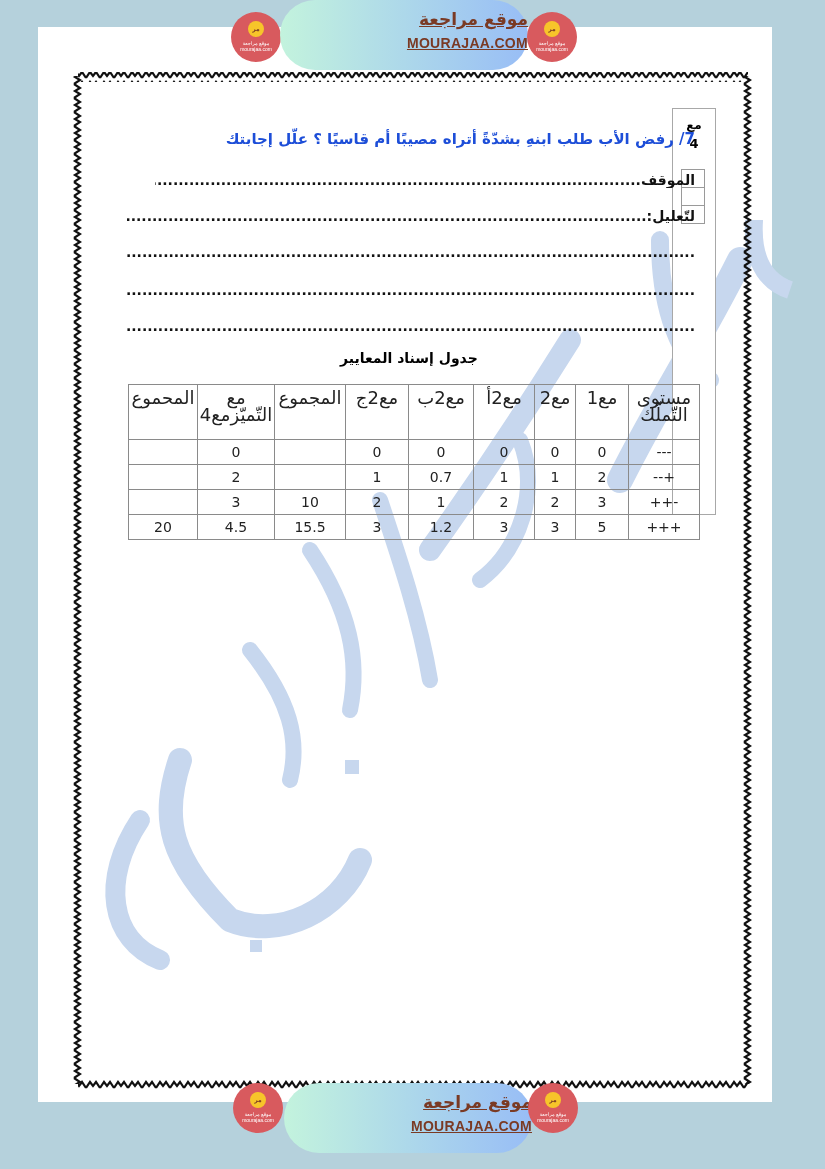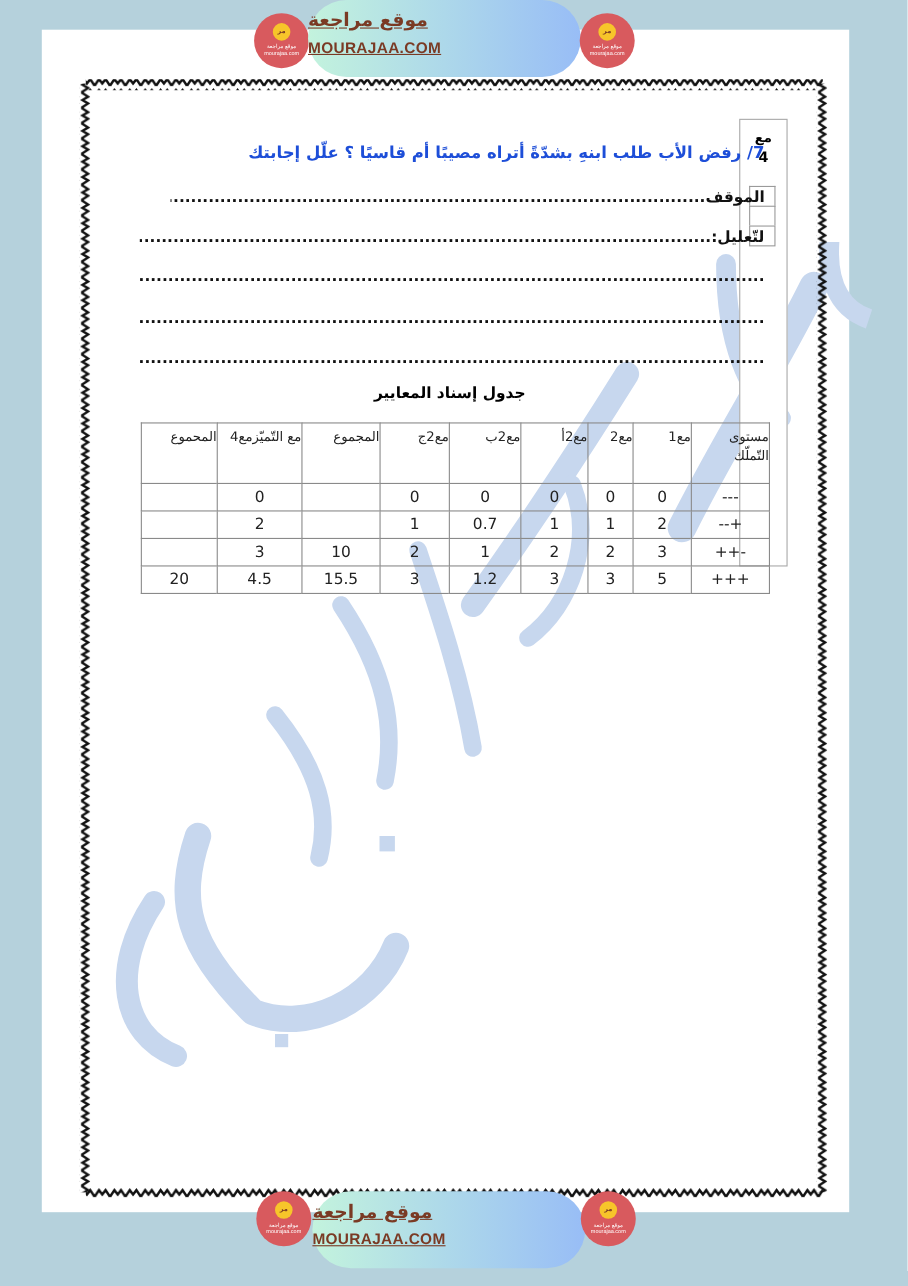--- a/index.html
+++ b/index.html
@@ -16,21 +16,21 @@
   .frame { position:absolute; left:72px; top:70px; width:682px; height:1022px; }
   .frame svg { position:absolute; left:0; top:0; }
 
   
   .watermark { position:absolute; left:100px; top:220px; width:700px; height:760px; pointer-events:none; }
 
   
   .banner {
     position:absolute; width:248px; height:70px; border-radius:35px;
     background:linear-gradient(90deg,#c3f3dd 0%,#add8ea 50%,#98bdf6 100%);
-    text-align:left; color:#7a3a24; font-weight:bold;
+    text-align:right; color:#7a3a24; font-weight:bold;
   }
   .banner .ar { font-family:"DejaVu Sans", sans-serif; font-size:17px; text-decoration:underline; display:block; margin-top:8px; line-height:22px; }
   .banner .en { font-family:"Liberation Sans", sans-serif; font-size:14px; text-decoration:underline; display:block; line-height:26px; letter-spacing:0.3px; }
   .banner.top { left:280px; top:0px; }
   .banner.bottom { left:284px; top:1083px; }
 
   .badge {
     position:absolute; width:50px; height:50px; border-radius:50%;
     background:#d85a5e; text-align:center; color:#fff;
   }
@@ -66,21 +66,21 @@
     font-size:14px; font-weight:bold;
   }
 
   table.criteria {
     position:absolute; left:128px; top:384px; direction:rtl;
     border-collapse:collapse; font-family:"DejaVu Sans", sans-serif; font-size:14px; color:#222;
   }
   table.criteria td, table.criteria th {
     border:1px solid #8a8a8a; text-align:center; padding:0; font-weight:normal;
   }
-  table.criteria th { height:50px; vertical-align:top; font-size:12px; line-height:17px; padding-top:4px;text-align:right; }
+  table.criteria th { height:50px; vertical-align:top; font-size:18px; line-height:17px; padding-top:4px; }
   table.criteria td { height:24px; }
 </style>
 </head>
 <body>
 
 <div class="page"></div>
 
 <div class="watermark">
   <svg width="700" height="760" viewBox="0 0 700 760">
     <g fill="none" stroke="#c7d7ee" stroke-linecap="round" stroke-linejoin="round">

